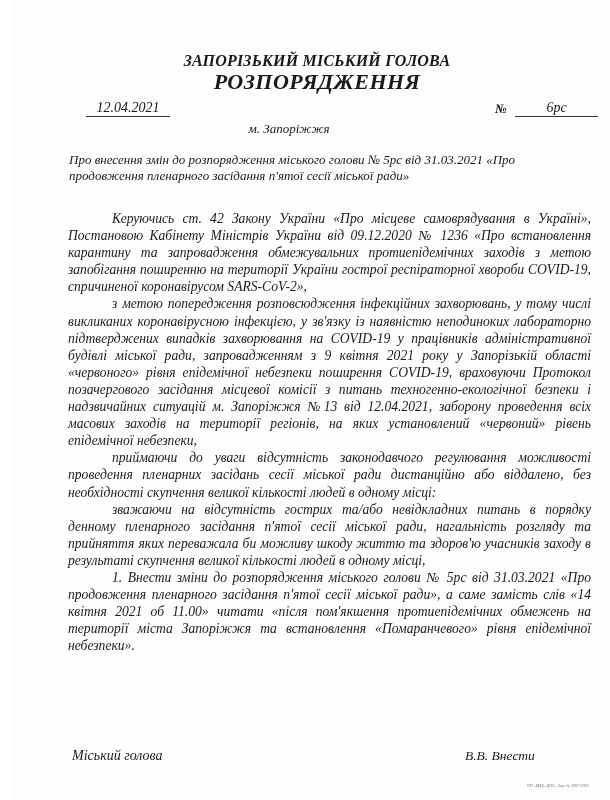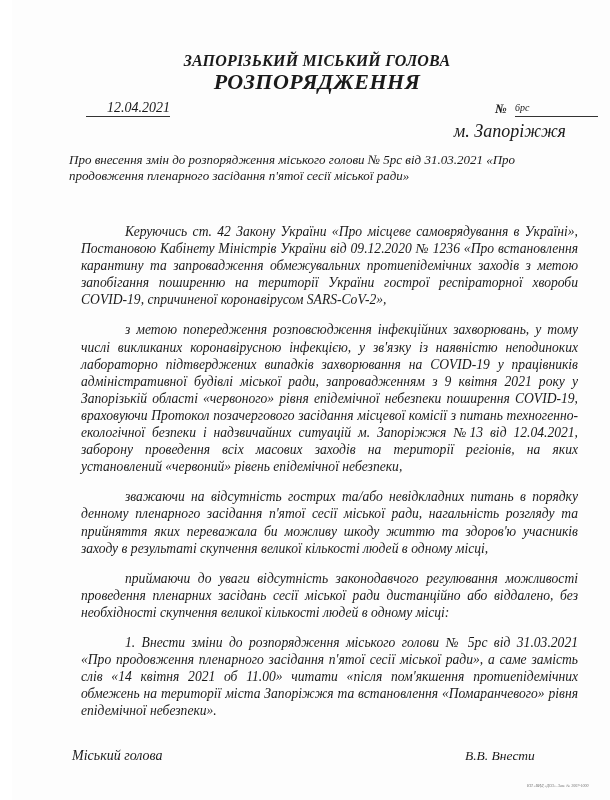--- a/index.html
+++ b/index.html
@@ -39,66 +39,67 @@
       font-weight: bold;
       font-size: 22px;
       letter-spacing: 0.5px;
     }
     .date-field {
       position: absolute;
       top: 100px;
       left: 74px;
       width: 84px;
       border-bottom: 1px solid #333;
-      text-align: right;
+      text-align: center;
       font-size: 14px;
       line-height: 16px;
     }
     .num-label {
       position: absolute;
       top: 101px;
       left: 483px;
       font-size: 13px;
       font-weight: bold;
     }
     .num-field {
       position: absolute;
       top: 100px;
       left: 503px;
       width: 83px;
       border-bottom: 1px solid #333;
-      font-size: 10px;
+      text-align: center;
+      font-size: 14px;
       line-height: 16px;
     }
     .city {
       position: absolute;
       top: 121px;
       left: 0; width: 554px;
-      text-align: right;
-      font-size: 18px;
+      text-align: center;
+      font-size: 13px;
     }
     .subject {
       position: absolute;
       top: 152px;
       left: 57px;
       width: 520px;
       font-size: 13px;
       line-height: 15.5px;
     }
     .body {
       position: absolute;
       top: 210px;
       left: 56px;
       width: 523px;
       font-size: 13.6px;
       line-height: 17.1px;
       text-align: justify;
     }
     .body p {
-      margin: 13px;
+      margin: 0;
       text-indent: 44px;
     }
     .sign-title {
       position: absolute;
       top: 748px;
       left: 60px;
       font-size: 14px;
     }
     .sign-name {
       position: absolute;
@@ -127,22 +128,22 @@
   <div class="num-label">№</div>
   <div class="num-field">6рс</div>
 
   <div class="city">м. Запоріжжя</div>
 
   <div class="subject">Про внесення змін до розпорядження міського голови № 5рс від 31.03.2021 «Про продовження пленарного засідання п'ятої сесії міської ради»</div>
 
   <div class="body">
     <p>Керуючись ст. 42 Закону України «Про місцеве самоврядування в Україні», Постановою Кабінету Міністрів України від 09.12.2020 № 1236 «Про встановлення карантину та запровадження обмежувальних протиепідемічних заходів з метою запобігання поширенню на території України гострої респіраторної хвороби COVID-19, спричиненої коронавірусом SARS-CoV-2»,</p>
     <p>з метою попередження розповсюдження інфекційних захворювань, у тому числі викликаних коронавірусною інфекцією, у зв'язку із наявністю неподиноких лабораторно підтверджених випадків захворювання на COVID-19 у працівників адміністративної будівлі міської ради, запровадженням з 9 квітня 2021 року у Запорізькій області «червоного» рівня епідемічної небезпеки поширення COVID-19, враховуючи Протокол позачергового засідання місцевої комісії з питань техногенно-екологічної безпеки і надзвичайних ситуацій м. Запоріжжя №13 від 12.04.2021, заборону проведення всіх масових заходів на території регіонів, на яких установлений «червоний» рівень епідемічної небезпеки,</p>
+    <p>приймаючи до уваги відсутність законодавчого регулювання можливості проведення пленарних засідань сесії міської ради дистанційно або віддалено, без необхідності скупчення великої кількості людей в одному місці:</p>
     <p>зважаючи на відсутність гострих та/або невідкладних питань в порядку денному пленарного засідання п'ятої сесії міської ради, нагальність розгляду та прийняття яких переважала би можливу шкоду життю та здоров'ю учасників заходу в результаті скупчення великої кількості людей в одному місці,</p>
-    <p>приймаючи до уваги відсутність законодавчого регулювання можливості проведення пленарних засідань сесії міської ради дистанційно або віддалено, без необхідності скупчення великої кількості людей в одному місці:</p>
     <p>1. Внести зміни до розпорядження міського голови № 5рс від 31.03.2021 «Про продовження пленарного засідання п'ятої сесії міської ради», а саме замість слів «14 квітня 2021 об 11.00» читати «після пом'якшення протиепідемічних обмежень на території міста Запоріжжя та встановлення «Помаранчевого» рівня епідемічної небезпеки».</p>
   </div>
 
   <div class="sign-title">Міський голова</div>
   <div class="sign-name">В.В. Внести</div>
 
   <div class="footer-mark">КП «ВИД «ДОЗ». Зам. № 3007-1000</div>
 </div>
 
 </body></html>

